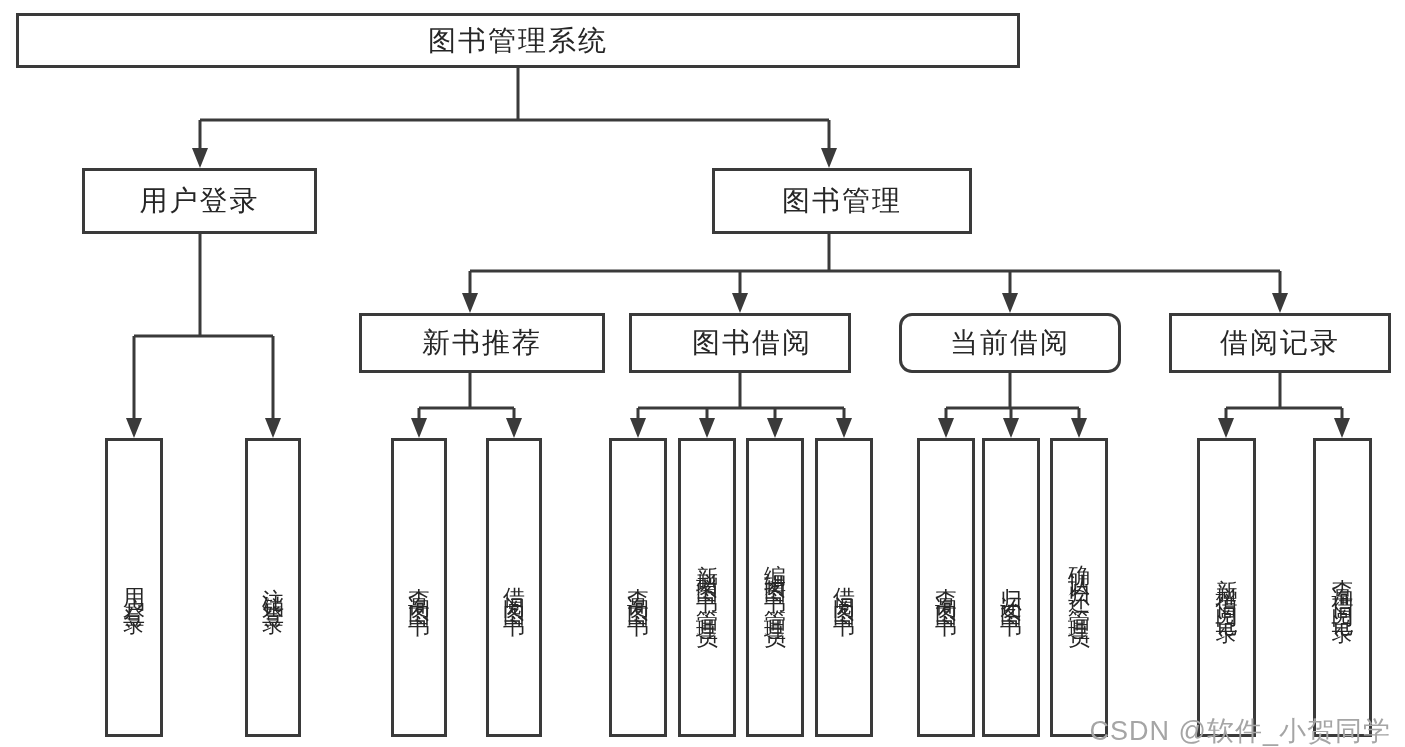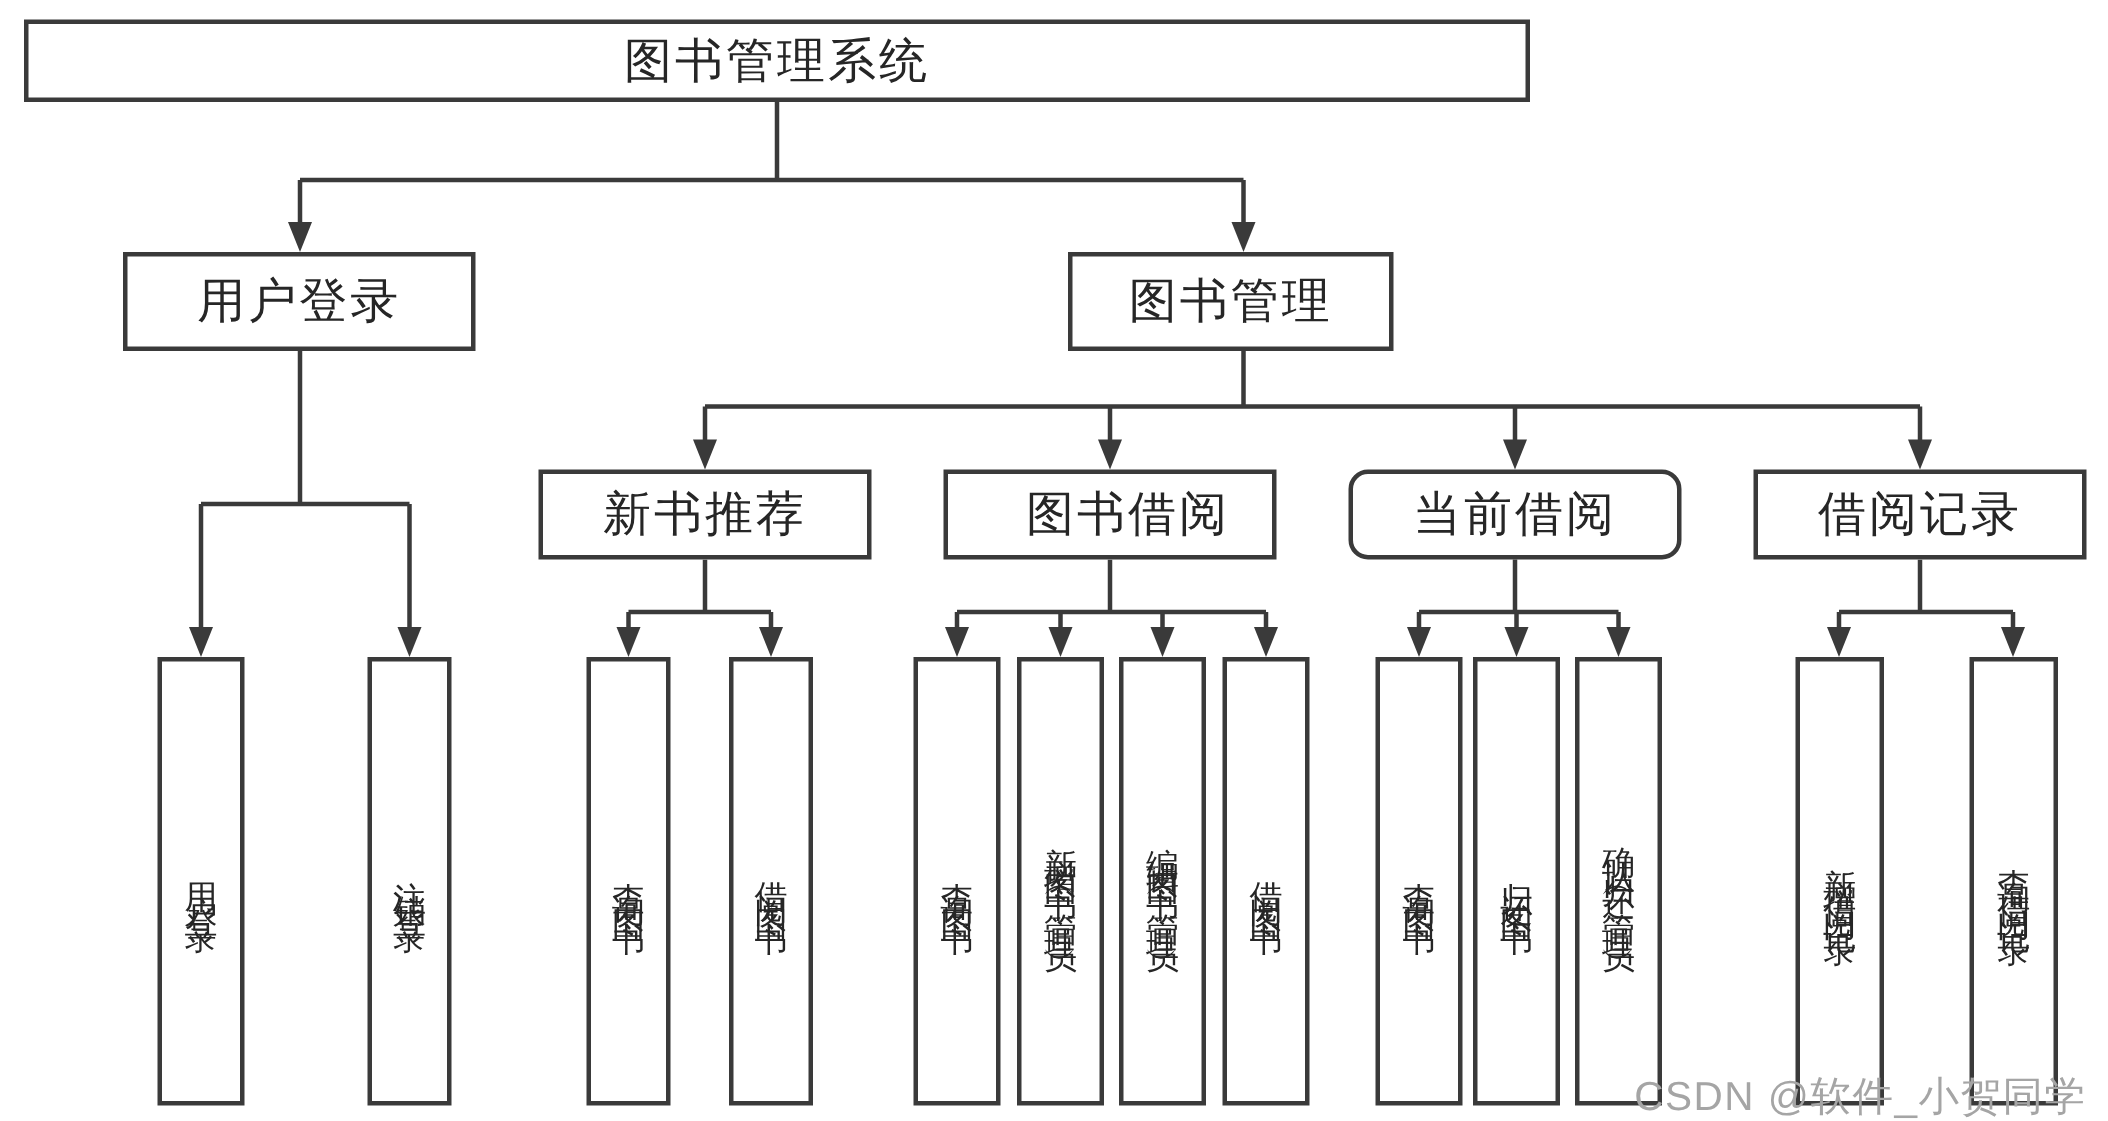--- a/index.html
+++ b/index.html
@@ -26,21 +26,21 @@
     background: #ffffff;
     border: 3px solid #3a3a3a;
     display: flex;
     align-items: center;
     justify-content: center;
     color: #262626;
     z-index: 2;
   }
 
   .node.h {
-    font-size: 32px;
+    font-size: 28px;
     letter-spacing: 2px;
     white-space: nowrap;
   }
 
   .node.v {
     writing-mode: vertical-rl;
     text-orientation: mixed;
     font-size: 22px;
     letter-spacing: 9px;
     line-height: 1;
@@ -124,23 +124,23 @@
         <use href="#arrowhead" transform="translate(1226,438)"></use>
         <use href="#arrowhead" transform="translate(1342,438)"></use>
       </g>
     </g>
   </svg>
 
   <div class="node h" style="left:16px; top:13px; width:1004px; height:55px;">图书管理系统</div>
 
   <div class="node h" style="left:82px; top:168px; width:235px; height:66px;">用户登录</div>
 
-  <div class="node h" style="left:712px; top:168px; width:217px; height:66px;">图书管理</div>
+  <div class="node h" style="left:712px; top:168px; width:260px; height:66px;">图书管理</div>
 
-  <div class="node h" style="left:359px; top:313px; width:222px; height:60px;">新书推荐</div>
+  <div class="node h" style="left:359px; top:313px; width:246px; height:60px;">新书推荐</div>
 
   <div class="node h" style="left:629px; top:313px; width:222px; height:60px;padding-left:24px;">图书借阅</div>
 
   <div class="node h" style="left:899px; top:313px; width:222px; height:60px;border-radius:13px;">当前借阅</div>
 
   <div class="node h" style="left:1169px; top:313px; width:222px; height:60px;">借阅记录</div>
 
   <div class="node v" style="left:105px; top:438px; width:58px; height:299px;">用户登录</div>
 
   <div class="node v" style="left:245px; top:438px; width:56px; height:299px;">注销登录</div>

